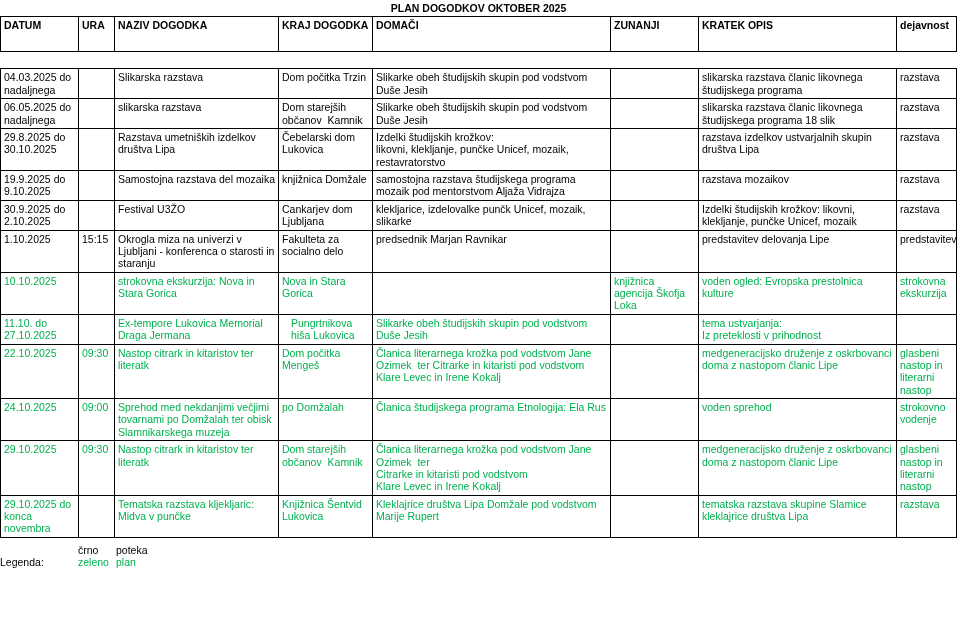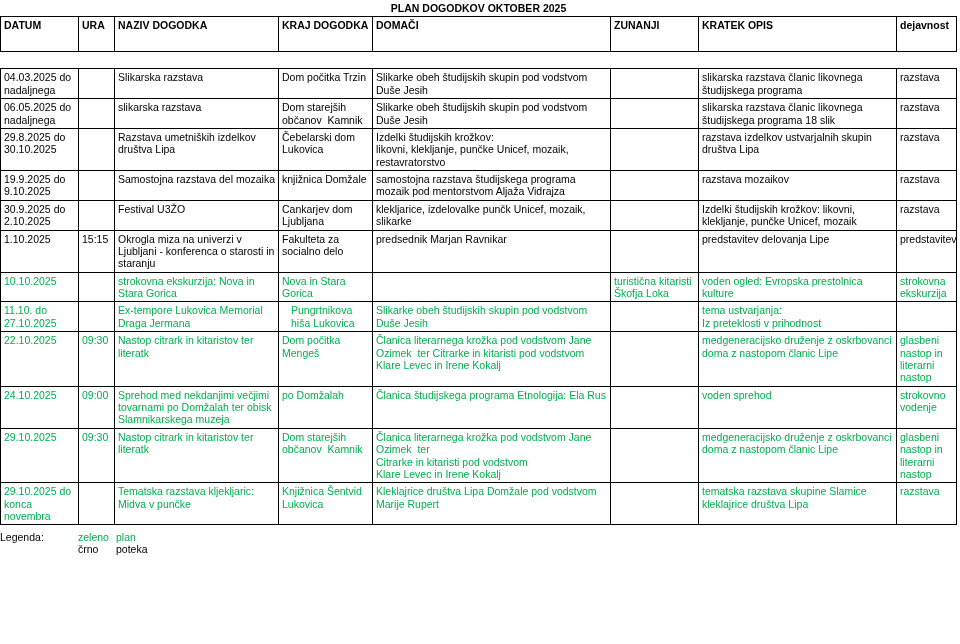--- a/index.html
+++ b/index.html
@@ -220,21 +220,21 @@
           <td class="black" style="white-space: pre-wrap;"></td>
           <td class="black" style="white-space: pre-wrap;">predstavitev delovanja Lipe</td>
           <td class="black" style="white-space: pre-wrap;">predstavitev</td>
         </tr>
         <tr>
           <td class="green" style="white-space: pre-wrap;">10.10.2025</td>
           <td class="green" style="white-space: pre-wrap;"></td>
           <td class="green" style="white-space: pre-wrap;">strokovna ekskurzija: Nova in Stara Gorica</td>
           <td class="green" style="white-space: pre-wrap;">Nova in Stara Gorica</td>
           <td class="green" style="white-space: pre-wrap;"></td>
-          <td class="green" style="white-space: pre-wrap;">turistična kitaristi Škofja Loka</td>
+          <td class="green" style="white-space: pre-wrap;">knjižnica agencija Škofja Loka</td>
           <td class="green" style="white-space: pre-wrap;">voden ogled: Evropska prestolnica kulture</td>
           <td class="green" style="white-space: pre-wrap;">strokovna ekskurzija</td>
         </tr>
         <tr>
           <td class="green" style="white-space: pre-wrap;">11.10. do 27.10.2025</td>
           <td class="green" style="white-space: pre-wrap;"></td>
           <td class="green" style="white-space: pre-wrap;">Ex-tempore Lukovica Memorial Draga Jermana</td>
           <td class="green" style="white-space: pre-wrap; padding-left: 12px;">Pungrtnikova hiša Lukovica</td>
           <td class="green" style="white-space: pre-wrap;">Slikarke obeh študijskih skupin pod vodstvom Duše Jesih</td>
           <td class="green" style="white-space: pre-wrap;"></td>
@@ -282,24 +282,24 @@
           <td class="green" style="white-space: pre-wrap;">Kleklajrice društva Lipa Domžale pod vodstvom Marije Rupert</td>
           <td class="green" style="white-space: pre-wrap;"></td>
           <td class="green" style="white-space: pre-wrap;">tematska razstava skupine Slamice kleklajrice društva Lipa</td>
           <td class="green" style="white-space: pre-wrap;">razstava</td>
         </tr>
       </tbody>
   </table>
 
   <div class="legend">
     <div class="legend-row">
+      <span class="legend-label"></span>
+      <span class="legend-key black">črno</span>
+      <span class="legend-val black">poteka</span>
+    </div>
+    <div class="legend-row">
       <span class="legend-label">Legenda:</span>
       <span class="legend-key green">zeleno</span>
       <span class="legend-val green">plan</span>
     </div>
-    <div class="legend-row">
-      <span class="legend-label"></span>
-      <span class="legend-key black">črno</span>
-      <span class="legend-val black">poteka</span>
-    </div>
   </div>
 
 </div>
 
 </body></html>

